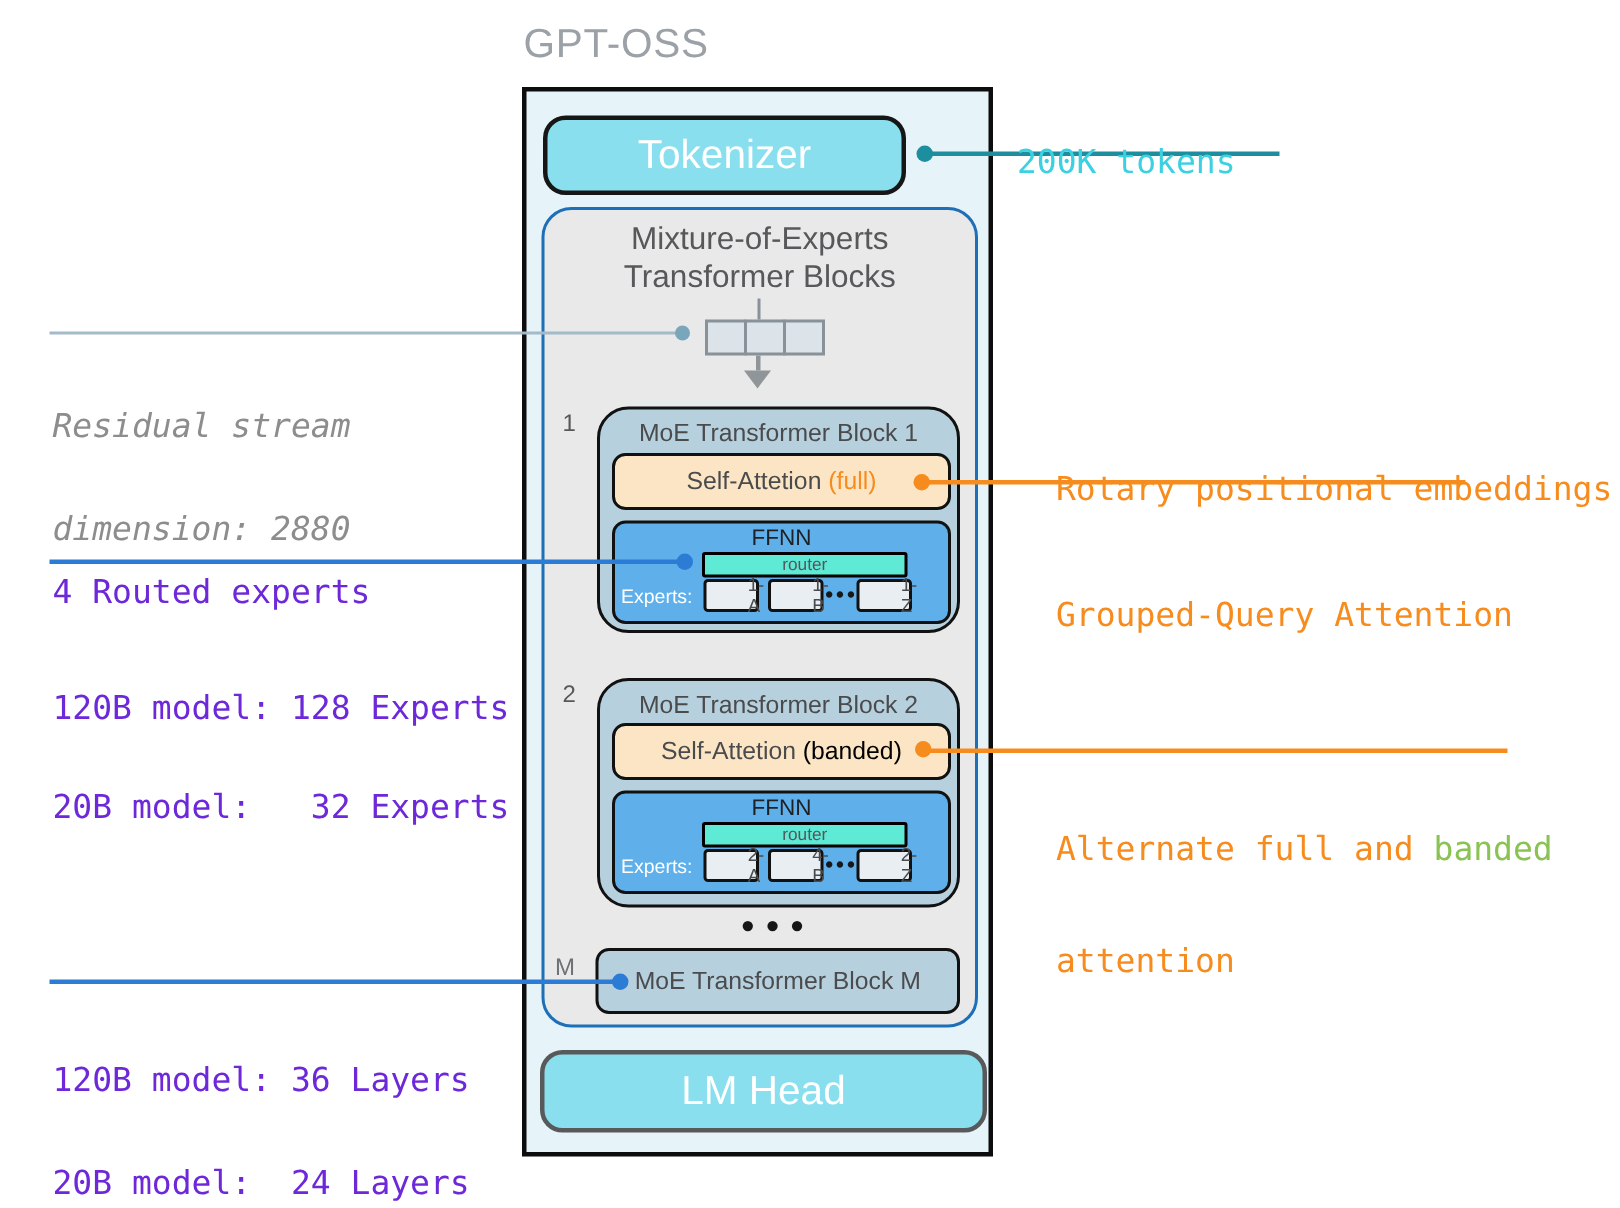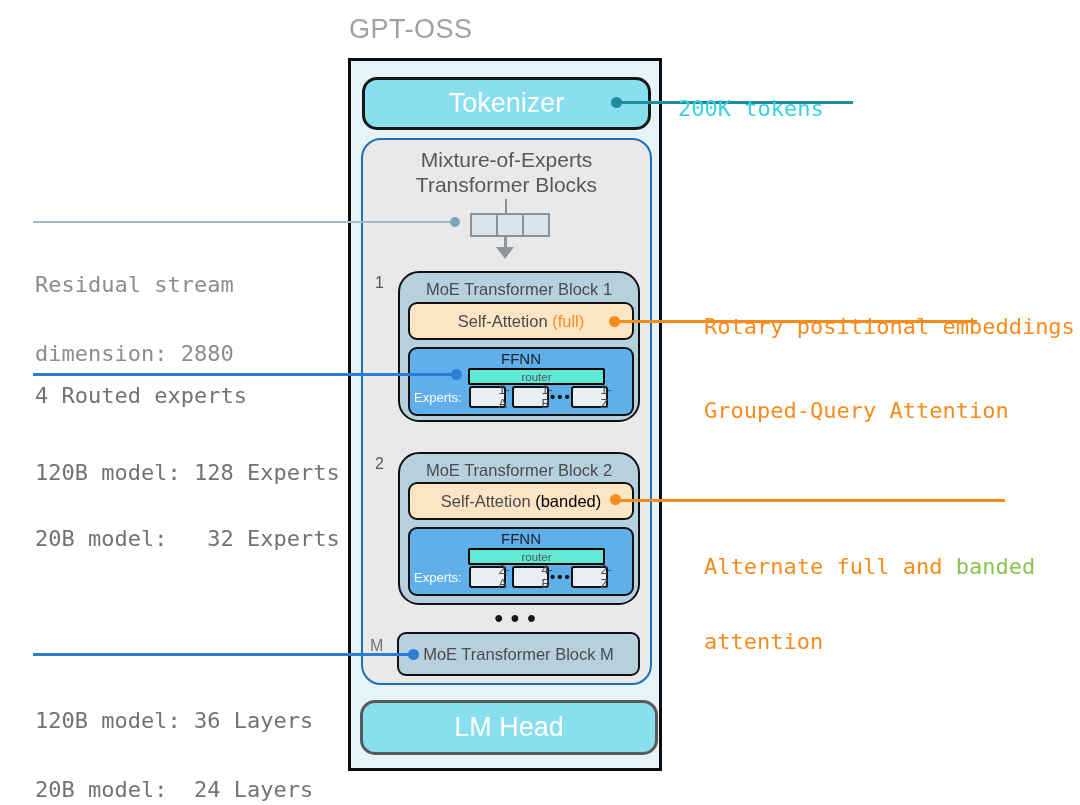--- a/index.html
+++ b/index.html
@@ -17,21 +17,21 @@
   
   .diagram-title {
     left: 349px; top: 14px;
     font-size: 27px; color: #9ba1a6; letter-spacing: 0.5px;
   }
   .outer-container {
     left: 348px; top: 58px; width: 314px; height: 713px;
     background: #e6f3f9; border: 3.5px solid #0d0d0d;
   }
   .tokenizer-box {
-    left: 362px; top: 77px; width: 289px; height: 53px;
+    left: 362px; top: 77px; width: 242px; height: 53px;
     background: #89dfee; border: 3px solid #161616; border-radius: 15px;
     display: flex; align-items: center; justify-content: center;
     color: #ffffff; font-size: 27px;
   }
   .lmhead-box {
     left: 360px; top: 700px; width: 298px; height: 55px;
     background: #89dfee; border: 3px solid #58595b; border-radius: 15px;
     display: flex; align-items: center; justify-content: center;
     color: #ffffff; font-size: 27px;
   }
@@ -144,22 +144,22 @@
   .dot-routed    { left: 451px; top: 369px; width: 11px; height: 11px; background: #2c7cd6; }
   .dot-alternate { left: 610px; top: 494px; width: 11px; height: 11px; background: #f78c1e; }
   .dot-layers    { left: 408px; top: 649px; width: 11px; height: 11px; background: #2c7cd6; }
 
   
   .note {
     font-family: "DejaVu Sans Mono", monospace;
     font-size: 22px; white-space: pre; line-height: 24px;
   }
   .note-cyan   { color: #3bd1e2; }
-  .note-gray   { color: #8d8d8d; }
-  .note-blue   { color: #737373; }
+  .note-gray   { color: #8d8d8d; font-style: italic; }
+  .note-blue   { color: #6d28d9; }
   .note-orange { color: #f78c1e; margin-left: 26px; }
   .note-green  { color: #8ac353; }
   .note-context   { left: 678px; top: 49px; }
   .note-residual  { left: 35px;  top: 227px; line-height: 23px; }
   .note-rotary    { left: 678px; top: 257px; line-height: 28px; }
   .note-routed-h  { left: 35px;  top: 384px; }
   .note-routed    { left: 35px;  top: 418px; line-height: 22px; }
   .note-alternate { left: 678px; top: 504px; line-height: 25px; }
   .note-layers    { left: 35px;  top: 663px; line-height: 23px; }
 </style>

